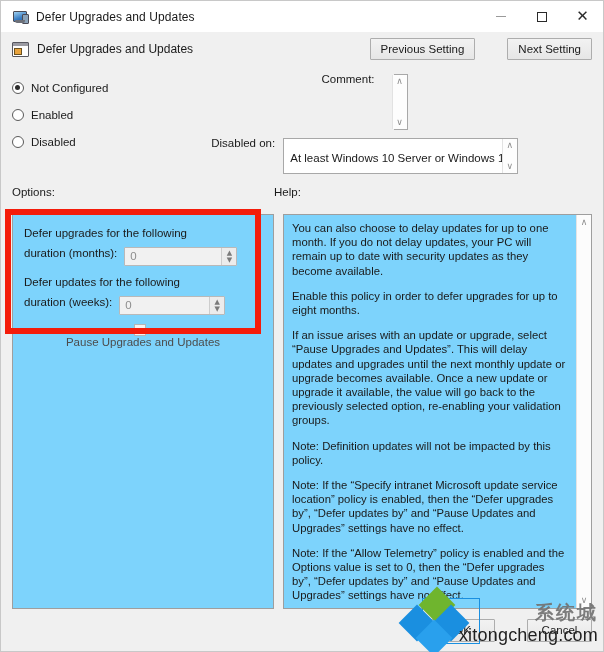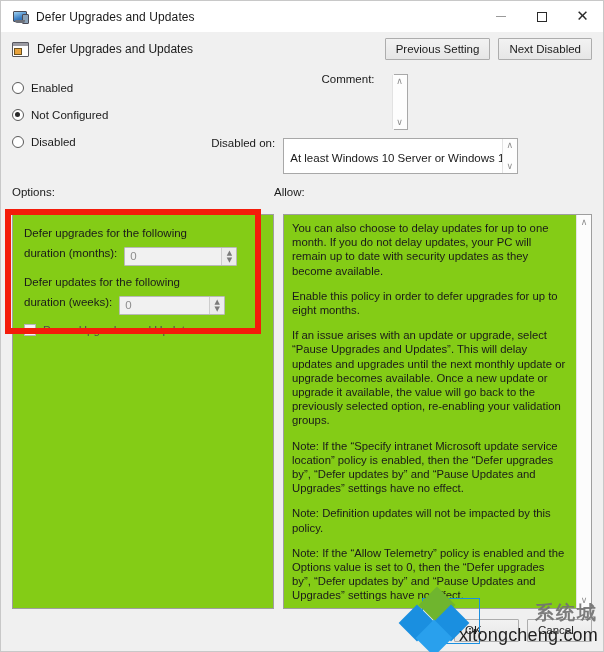--- a/index.html
+++ b/index.html
@@ -67,22 +67,23 @@
   .policy-icon .topbar{position:absolute;left:1px;right:1px;top:1px;height:3px;background:#9a9aa2;}
   .policy-icon .sw{position:absolute;left:2px;bottom:2px;width:6px;height:5px;background:#e8a33d;border:1px solid #6a5120;}
   .policy-title{font-size:12px;}
   .topbtns{position:absolute;right:11px;top:6px;display:flex;gap:8px;}
   .btn{
     background:linear-gradient(180deg,#f2f2f2 0%,#e6e6e6 100%);
     border:1px solid #adadad;
     font-family:"Liberation Sans",sans-serif;
     font-size:11.5px;color:#1a1a1a;
     padding:0 10px;height:22px;line-height:20px;
-    box-sizing:border-box;
+    box-sizing:border-box;text-align:center;
     border-radius:1px;
+    margin-left:24px;
   }
   
   .staterow{
     flex:0 0 108px;height:108px;display:flex;padding:0 11px;box-sizing:border-box;
   }
   .radios{width:125px;flex:0 0 125px;padding-top:8px;}
   .radio{display:flex;align-items:center;height:27px;}
   .rad{
     width:12px;height:12px;border-radius:50%;
     border:1.3px solid #5a5a5a;background:#fff;
@@ -113,21 +114,21 @@
   
   .sectlabels{flex:0 0 22px;display:flex;padding:12px 11px;box-sizing:border-box;align-items:center;}
   .sectlabels .l{width:262px;flex:0 0 262px;font-size:11.5px;}
   .sectlabels .r{flex:1;font-size:11.5px;}
   
   .panes{
     flex:1;display:flex;padding:4px 11px 0 11px;box-sizing:border-box;gap:9px;
     min-height:0;
   }
   .pane{
-    background:#84cc16;border:1px solid #9e9e9e;box-sizing:border-box;position:relative;
+    background:#7dd3fc;border:1px solid #9e9e9e;box-sizing:border-box;position:relative;
   }
   .options-pane{width:262px;flex:0 0 262px;}
   .help-pane{flex:1;overflow:hidden;}
   .redbox{
     position:absolute;left:-8px;top:-6px;width:256px;height:125px;
     border:6px solid #f41c0a;box-sizing:border-box;pointer-events:none;
   }
   .opt-content{padding:11px 11px 0 11px;position:relative;}
   .opt-line{font-size:11.5px;line-height:15px;margin-bottom:6px;}
   .opt-row{display:flex;align-items:flex-start;margin-bottom:9px;}
@@ -138,21 +139,21 @@
   }
   .spin .val{
     flex:1;font-size:11.5px;color:#8d8d8d;padding:0 5px;line-height:17px;
   }
   .spin .btns{
     width:14px;flex:0 0 14px;border-left:1px solid #cdcdcd;
     display:flex;flex-direction:column;justify-content:center;align-items:center;
     background:#ececec;
   }
   .spin .btns div{font-size:7px;line-height:7px;color:#7a7a7a;font-family:"DejaVu Sans",sans-serif;}
-  .chkrow{display:flex;align-items:center;margin-top:2px;}
+  .chkrow{display:flex;align-items:center;margin-top:2px;flex-direction:column;}
   .chk{
     width:12px;height:12px;border:1.2px solid #b6b6b6;background:#f4f4f4;
     margin-right:7px;box-sizing:border-box;flex:0 0 12px;
   }
   .chkrow span{font-size:11.5px;color:#4c4c4c;}
   .help-scroll{
     position:absolute;right:0;top:0;bottom:0;width:15px;background:#fcfcfc;
     border-left:1px solid #e4e4e4;
     display:flex;flex-direction:column;justify-content:space-between;align-items:center;
     padding:3px 0;box-sizing:border-box;
@@ -218,33 +219,33 @@
 
   <div class="headerbar">
     <div class="policy-icon">
       <div class="frame"></div>
         <div class="topbar"></div>
         <div class="sw"></div>
     </div>
     <div class="policy-title">Defer Upgrades and Updates</div>
     <div class="topbtns">
       <div class="btn">Previous Setting</div>
-      <div class="btn">Next Disabled</div>
+      <div class="btn">Next Setting</div>
     </div>
   </div>
 
   <div class="staterow">
     <div class="radios">
       <div class="radio">
+        <div class="rad on"></div>
+        <span>Not Configured</span>
+      </div>
+      <div class="radio">
         <div class="rad"></div>
         <span>Enabled</span>
-      </div>
-      <div class="radio">
-        <div class="rad on"></div>
-        <span>Not Configured</span>
       </div>
       <div class="radio">
         <div class="rad"></div>
         <span>Disabled</span>
       </div>
     </div>
 
     <div class="fields">
       <div class="frow">
         <div class="flabel">Comment:</div>
@@ -264,21 +265,21 @@
             <div class="arrow">∧</div>
             <div class="arrow">∨</div>
           </div>
         </div>
       </div>
     </div>
   </div>
 
   <div class="sectlabels">
     <div class="l">Options:</div>
-    <div class="r">Allow:</div>
+    <div class="r">Help:</div>
   </div>
 
   <div class="panes">
 
     <div class="pane options-pane">
       <div class="opt-content">
         <div class="opt-line">Defer upgrades for the following</div>
         <div class="opt-row">
           <div class="lbl">duration (months):</div>
           <div class="spin" style="width:113px;">
@@ -306,22 +307,22 @@
         </div>
       </div>
       <div class="redbox"></div>
     </div>
 
     <div class="pane help-pane">
       <div class="help-text">
         <p>You can also choose to delay updates for up to one month. If you do not delay updates, your PC will remain up to date with security updates as they become available.</p>
         <p>Enable this policy in order to defer upgrades for up to eight months.</p>
         <p>If an issue arises with an update or upgrade, select “Pause Upgrades and Updates”. This will delay updates and upgrades until the next monthly update or upgrade becomes available. Once a new update or upgrade it available, the value will go back to the previously selected option, re-enabling your validation groups.</p>
+        <p>Note: Definition updates will not be impacted by this policy.</p>
         <p>Note: If the “Specify intranet Microsoft update service location” policy is enabled, then the “Defer upgrades by”, “Defer updates by” and “Pause Updates and Upgrades” settings have no effect.</p>
-        <p>Note: Definition updates will not be impacted by this policy.</p>
         <p>Note: If the “Allow Telemetry” policy is enabled and the Options value is set to 0, then the “Defer upgrades by”, “Defer updates by” and “Pause Updates and Upgrades” settings have no effect.</p>
         <p>To stay informed about new features in Windows 10, see go.microsoft.com/fwlink/?LinkID=529169.</p>
       </div>
       <div class="help-scroll">
         <div class="arrow">∧</div>
         <div class="arrow">∨</div>
       </div>
     </div>
 
   </div>

